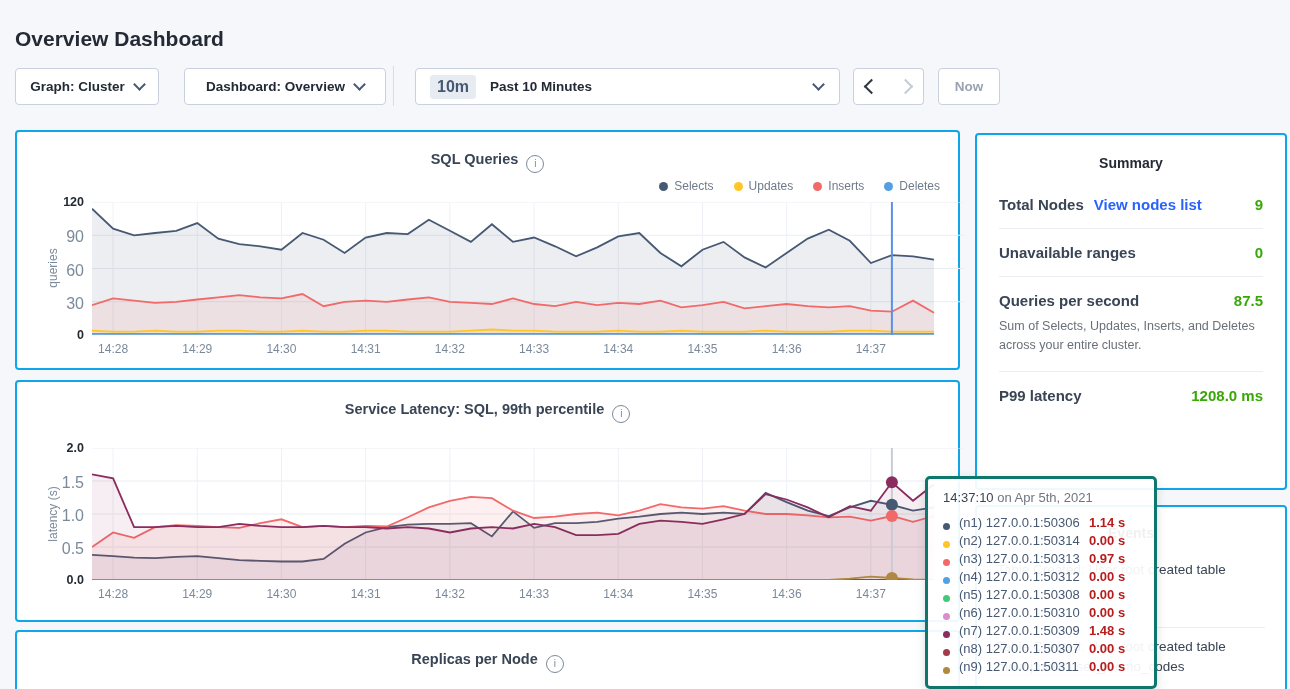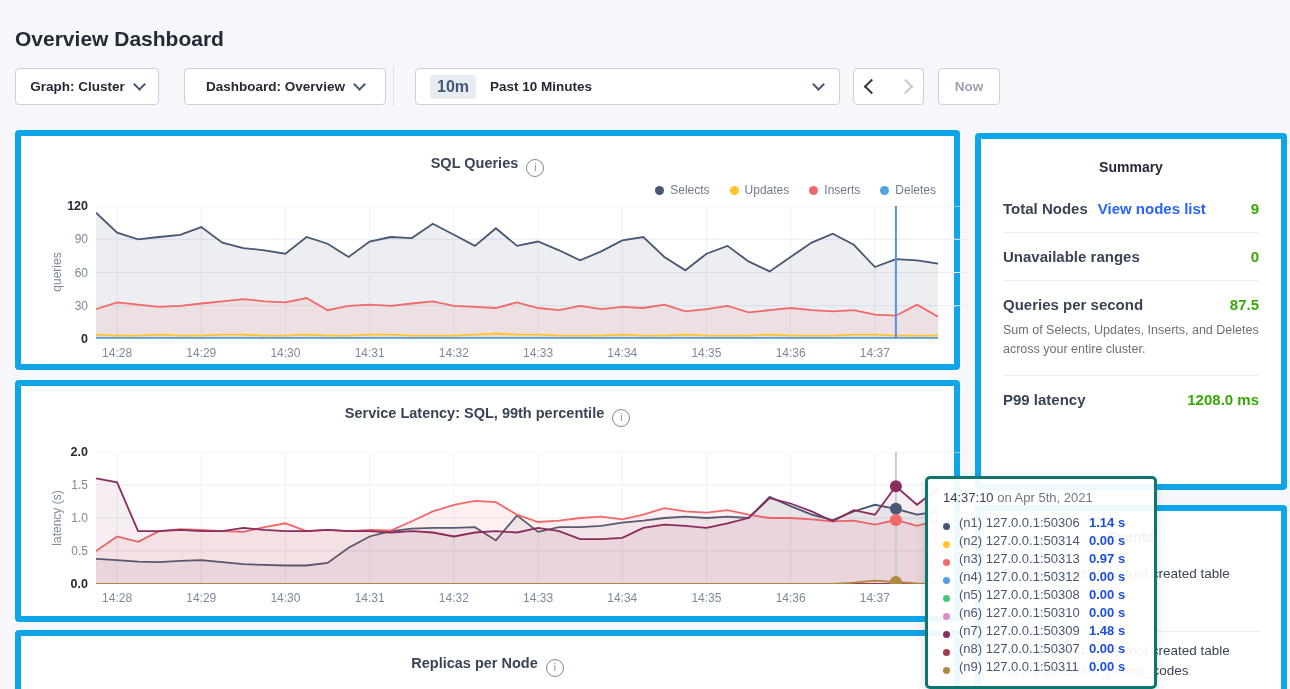--- a/index.html
+++ b/index.html
@@ -1,18 +1,18 @@
 <!DOCTYPE html>
 <html><head>
 <meta charset="utf-8">
 <style>
   html,body{margin:0;padding:0}
   body{width:1290px;height:689px;overflow:hidden;position:relative;
        background:#f5f7fa;font-family:"Liberation Sans",sans-serif;color:#242a35;}
-  .card{position:absolute;background:#fff;border:6px solid #0ea5e9;border-radius:4px;box-sizing:border-box}
+  .card{position:absolute;background:#fff;border:2px solid #0ea5e9;border-radius:4px;box-sizing:border-box}
   
   #page-title{position:absolute;left:15px;top:13px;font-size:21px;font-weight:600;color:#242a35}
   .btn{position:absolute;top:68px;height:37px;background:#fff;border:1px solid #c9d1dd;border-radius:4px;
        display:flex;align-items:center;justify-content:center;font-weight:bold;font-size:13.5px;color:#242a35;
        box-sizing:border-box;cursor:pointer}
   #graph-btn{left:15px;width:144px;gap:10px}
   #dash-btn{left:184px;width:202px;gap:10px}
   #toolbar-divider{position:absolute;left:393px;top:66px;width:1px;height:40px;background:#d8dde6}
   #time-picker{left:415px;width:425px;justify-content:flex-start;padding:0 14px}
   .time-badge{background:#e7ecf2;border-radius:3px;padding:3px 7px;font-size:16px;font-weight:bold;color:#475872;margin-right:14px}
@@ -30,21 +30,21 @@
   #replicas-card{left:15px;top:630px;width:945px;height:130px}
   .chart-title{position:absolute;top:19px;left:0;width:100%;text-align:center;font-weight:bold;font-size:14.5px;color:#394455}
   .info-icon{display:inline-flex;align-items:center;justify-content:center;width:16px;height:16px;border:1px solid #7b8a9b;
              border-radius:50%;color:#7b8a9b;font-size:10px;font-weight:normal;margin-left:8px;vertical-align:-3px;cursor:pointer}
   .legend{position:absolute;top:47px;right:18px;display:flex;gap:20px;font-size:12px;color:#6f7a8a}
   .legend-item{display:flex;align-items:center;gap:6px;cursor:pointer}
   .legend-dot{width:9px;height:9px;border-radius:50%}
   .plot{position:absolute}
   #sql-card .plot{left:75px;top:70px;width:872px;height:133px}
   #latency-card .plot{left:75px;top:66px;width:872px;height:132px}
-  .ytick{position:absolute;font-size:12px;color:#7b8a9b;text-align:right}
+  .ytick{position:absolute;font-size:16px;color:#7b8a9b;text-align:right}
   .ytick.bold{font-weight:bold;color:#242a35;font-size:12.5px}
   .xtick{position:absolute;font-size:12px;color:#7b8a9b;text-align:center}
   .axis-label{position:absolute;font-size:12px;color:#7b8a9b;transform:translate(-50%,-50%) rotate(-90deg);white-space:nowrap}
   #sql-card .axis-label{left:36px;top:136px}
   #latency-card .axis-label{left:36px;top:132px}
   
   #summary-card{left:975px;top:133px;width:312px;height:357px;padding:20px 22px}
   .panel-title{text-align:center;font-weight:bold;font-size:14px;color:#242a35;margin-bottom:10px}
   .sum-row{padding:15px 0;border-bottom:1px solid #eaedf2}
   .sum-row:last-child{border-bottom:none}
@@ -61,21 +61,21 @@
   
   #tooltip{position:absolute;left:925px;top:476px;width:232px;background:rgba(255,255,255,0.93);
            border:3px solid #0f766e;border-radius:5px;box-shadow:0 3px 10px rgba(60,70,90,0.18);
            z-index:10;padding:11px 15px 12px 15px;box-sizing:border-box}
   .tt-head{font-size:13px;margin-bottom:7px}
   .tt-time{color:#394455}
   .tt-date{color:#6f7680}
   .tt-row{display:flex;align-items:flex-end;height:18px;font-size:13px}
   .tt-dot{width:7px;height:7px;border-radius:50%;margin-right:9px;flex:none}
   .tt-label{color:#475872;width:130px}
-  .tt-value{font-weight:bold;color:#1d4ed8}
+  .tt-value{font-weight:bold;color:#b91c1c}
 </style>
 </head>
 <body>
 
 <h1 id="page-title">Overview Dashboard</h1>
 
 <div class="btn" id="graph-btn">
   <span>Graph: Cluster</span>
   <span class="chev down"></span>
 </div>

